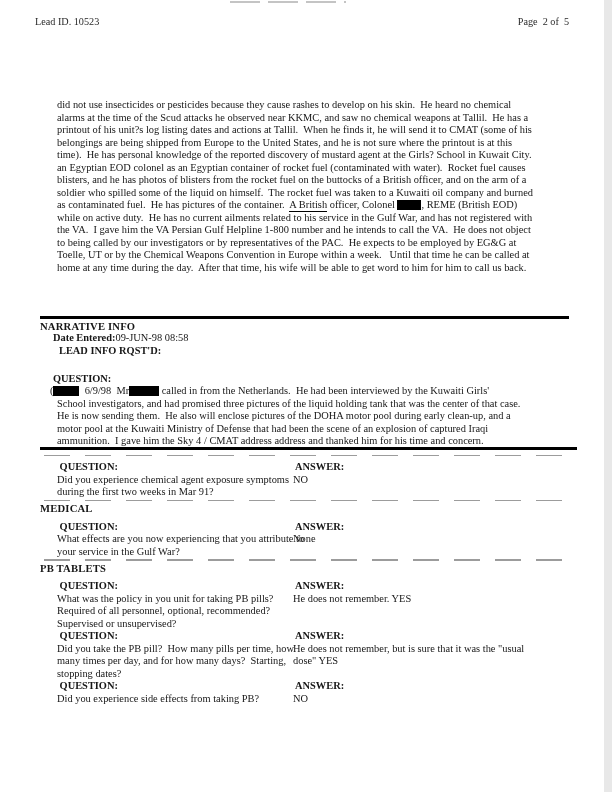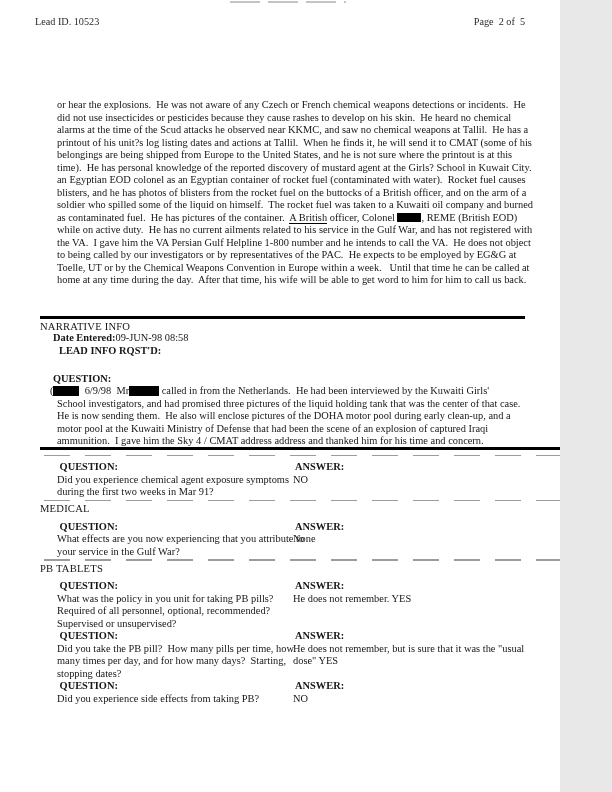--- a/index.html
+++ b/index.html
@@ -1,24 +1,24 @@
 <!DOCTYPE html>
 <html><head>
 <meta charset="utf-8">
 <style>
   html,body{margin:0;padding:0;background:#e8e8e8;}
   .page{
-    position:relative;width:560px;height:792px;background:#ffffff;
+    position:relative;width:604px;height:792px;background:#ffffff;
     font-family:"Liberation Serif",serif;color:#161616;overflow:hidden;
   }
   .abs{position:absolute;}
   .doc-lines .line{white-space:pre;font-size:10.4px;line-height:12.5px;}
   .hdr{font-size:10.2px;white-space:pre;color:#2a2a2a;}
   .b{font-weight:bold;}
-  .sec-title{font-weight:normal;font-size:10.6px;line-height:12.5px;margin-left:40px;letter-spacing:.2px;}
+  .sec-title{font-weight:bold;font-size:10.6px;line-height:12.5px;margin-left:40px;letter-spacing:.2px;}
   .kv{font-size:10.4px;line-height:12.5px;white-space:pre;}
   .rule-black{height:2.5px;background:#000;margin:0 35px 0 40px;}
   .dash-sep{height:1.6px;margin:0 38px 0 44px;
     background:repeating-linear-gradient(90deg,#9c9c9c 0 26px,transparent 26px 41px);}
   .scan-line{position:absolute;top:1px;left:230px;width:116px;height:2px;
     background:repeating-linear-gradient(90deg,#c4c4c4 0 30px,transparent 30px 38px);}
   .qa-sections{position:absolute;top:447px;left:0;width:612px;}
   .qa-sections .dash-static{margin-top:5px;}
   .qa-section .dash-sep{margin-top:1px;margin-bottom:1px;}
   .sec-title{margin-top:2px;}
@@ -33,21 +33,20 @@
 <body>
 
 <div class="page">
 
   <div class="scan-line"></div>
 
   <div class="abs hdr" style="top:16px;left:35px;">Lead ID. 10523</div>
   <div class="abs hdr" style="top:16px;right:35px;">Page  2 of  5</div>
 
   <div class="abs doc-lines" style="top:99px;left:57px;">
-      <div class="line">or hear the explosions.  He was not aware of any Czech or French chemical weapons detections or incidents.  He</div>
       <div class="line">did not use insecticides or pesticides because they cause rashes to develop on his skin.  He heard no chemical</div>
       <div class="line">alarms at the time of the Scud attacks he observed near KKMC, and saw no chemical weapons at Tallil.  He has a</div>
       <div class="line">printout of his unit?s log listing dates and actions at Tallil.  When he finds it, he will send it to CMAT (some of his</div>
       <div class="line">belongings are being shipped from Europe to the United States, and he is not sure where the printout is at this</div>
       <div class="line">time).  He has personal knowledge of the reported discovery of mustard agent at the Girls? School in Kuwait City.</div>
       <div class="line">an Egyptian EOD colonel as an Egyptian container of rocket fuel (contaminated with water).  Rocket fuel causes</div>
       <div class="line">blisters, and he has photos of blisters from the rocket fuel on the buttocks of a British officer, and on the arm of a</div>
       <div class="line">soldier who spilled some of the liquid on himself.  The rocket fuel was taken to a Kuwaiti oil company and burned</div>
       <div class="line">as contaminated fuel.  He has pictures of the container.  <span class="ul">A British</span> officer, Colonel <span class="redact" style="width: 24px;"></span>, REME (British EOD)</div>
       <div class="line">while on active duty.  He has no current ailments related to his service in the Gulf War, and has not registered with</div>

